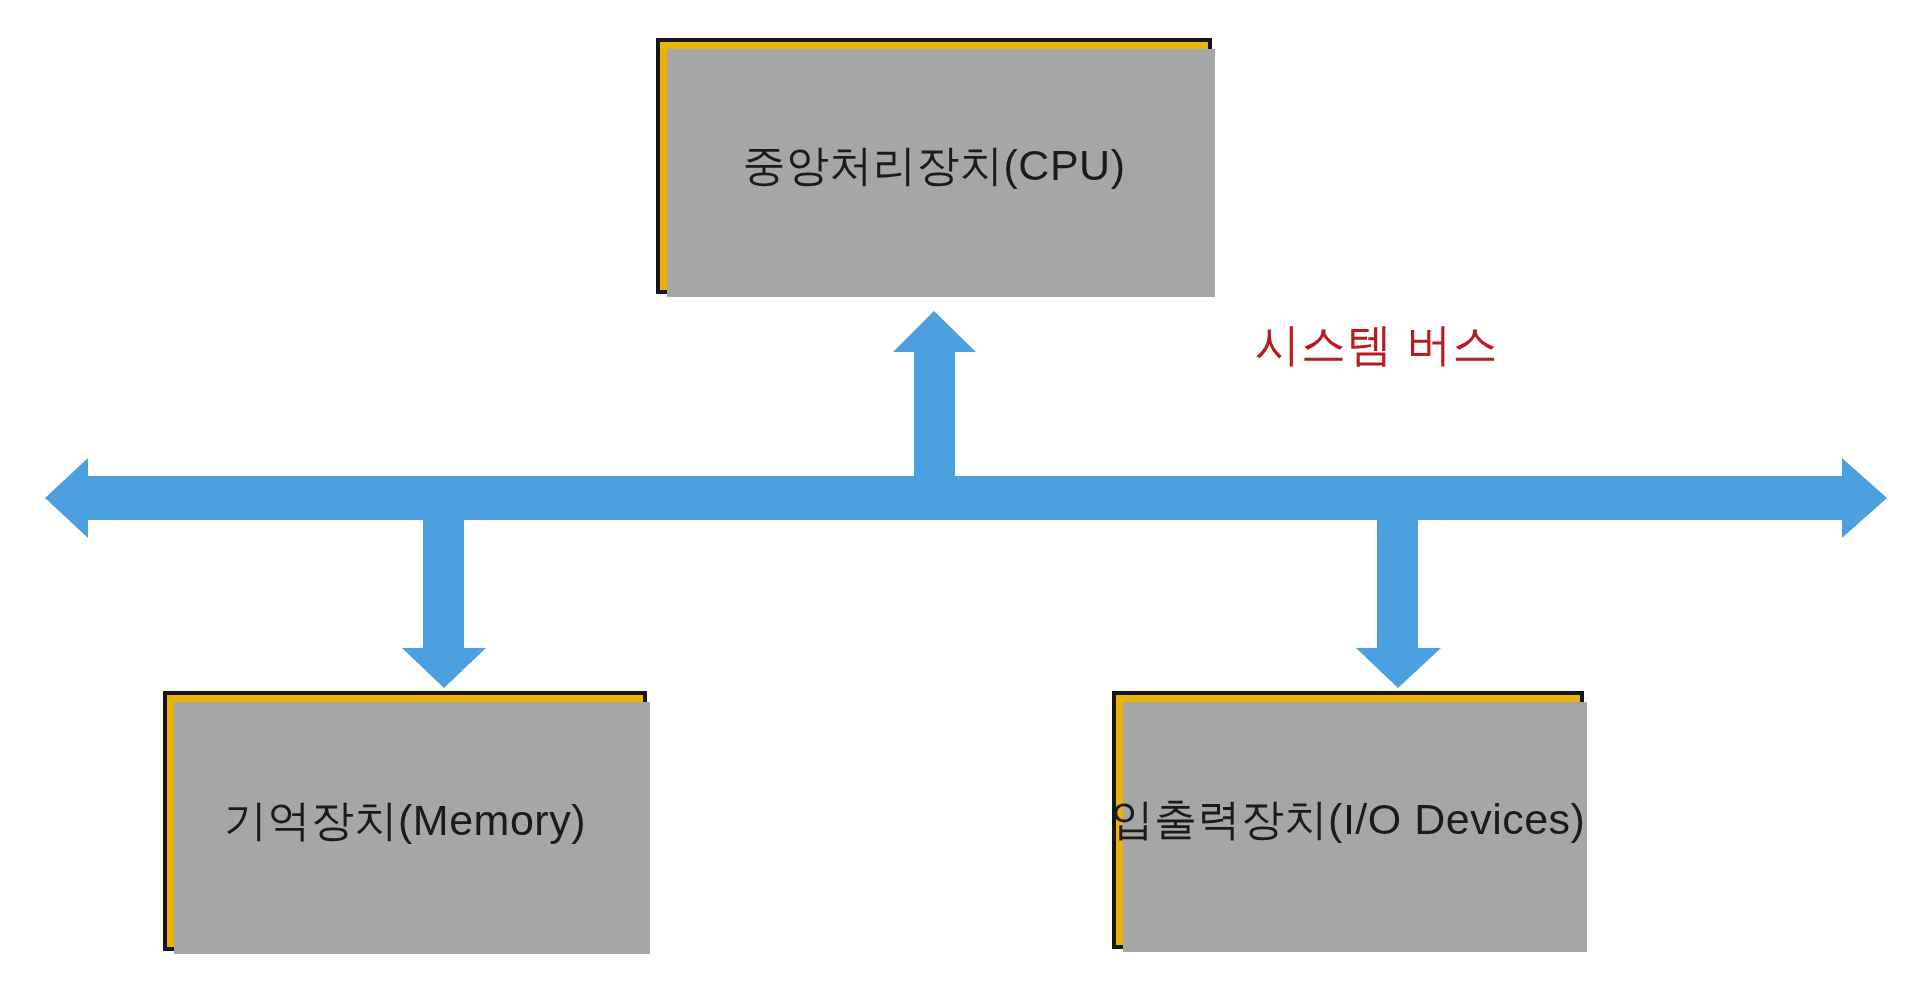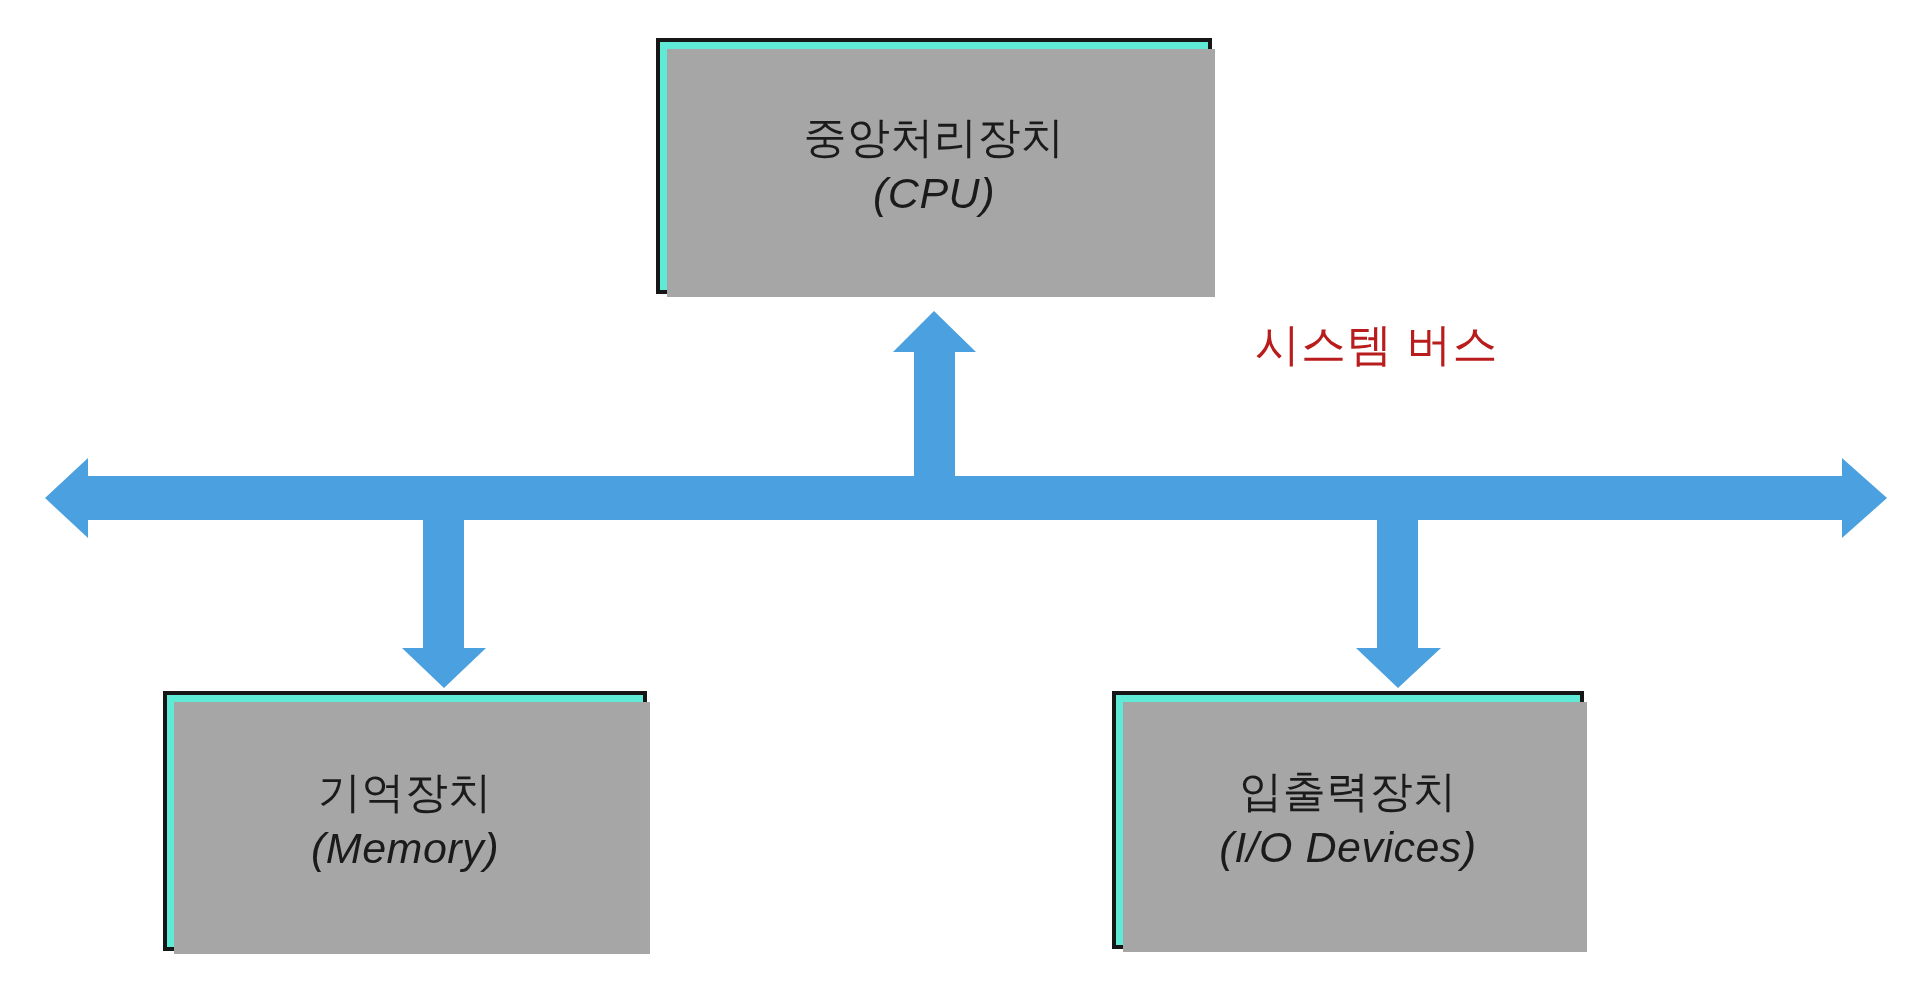--- a/index.html
+++ b/index.html
@@ -15,24 +15,24 @@
     position: relative;
     width: 1910px;
     height: 1000px;
     background: #ffffff;
     overflow: hidden;
   }
   
   .node-box {
     position: absolute;
     box-sizing: border-box;
-    background: #5eead4;
+    background: #eab308;
     border: 4px solid #161616;
     display: flex;
-    flex-direction: column;
+    flex-direction: row;
     align-items: center;
     justify-content: center;
     color: #1b1b1b;
     text-align: center;
     line-height: 1.30;
     z-index: 5;
   }
   .node-box::after {
     content: "";
     position: absolute;
@@ -45,21 +45,20 @@
   }
   .node-title {
     font-size: 43px;
     letter-spacing: 0.5px;
     white-space: nowrap;
   }
   .node-sub {
     font-size: 43px;
     letter-spacing: 0.5px;
     white-space: nowrap;
-    font-style: italic;
   }
 
   #cpu-box   { left: 656px;  top: 38px;  width: 556px; height: 256px; }
   #mem-box   { left: 163px;  top: 691px; width: 484px; height: 260px; }
   #io-box    { left: 1112px; top: 691px; width: 472px; height: 258px; }
 
   
   #bus-svg {
     position: absolute;
     left: 0;

